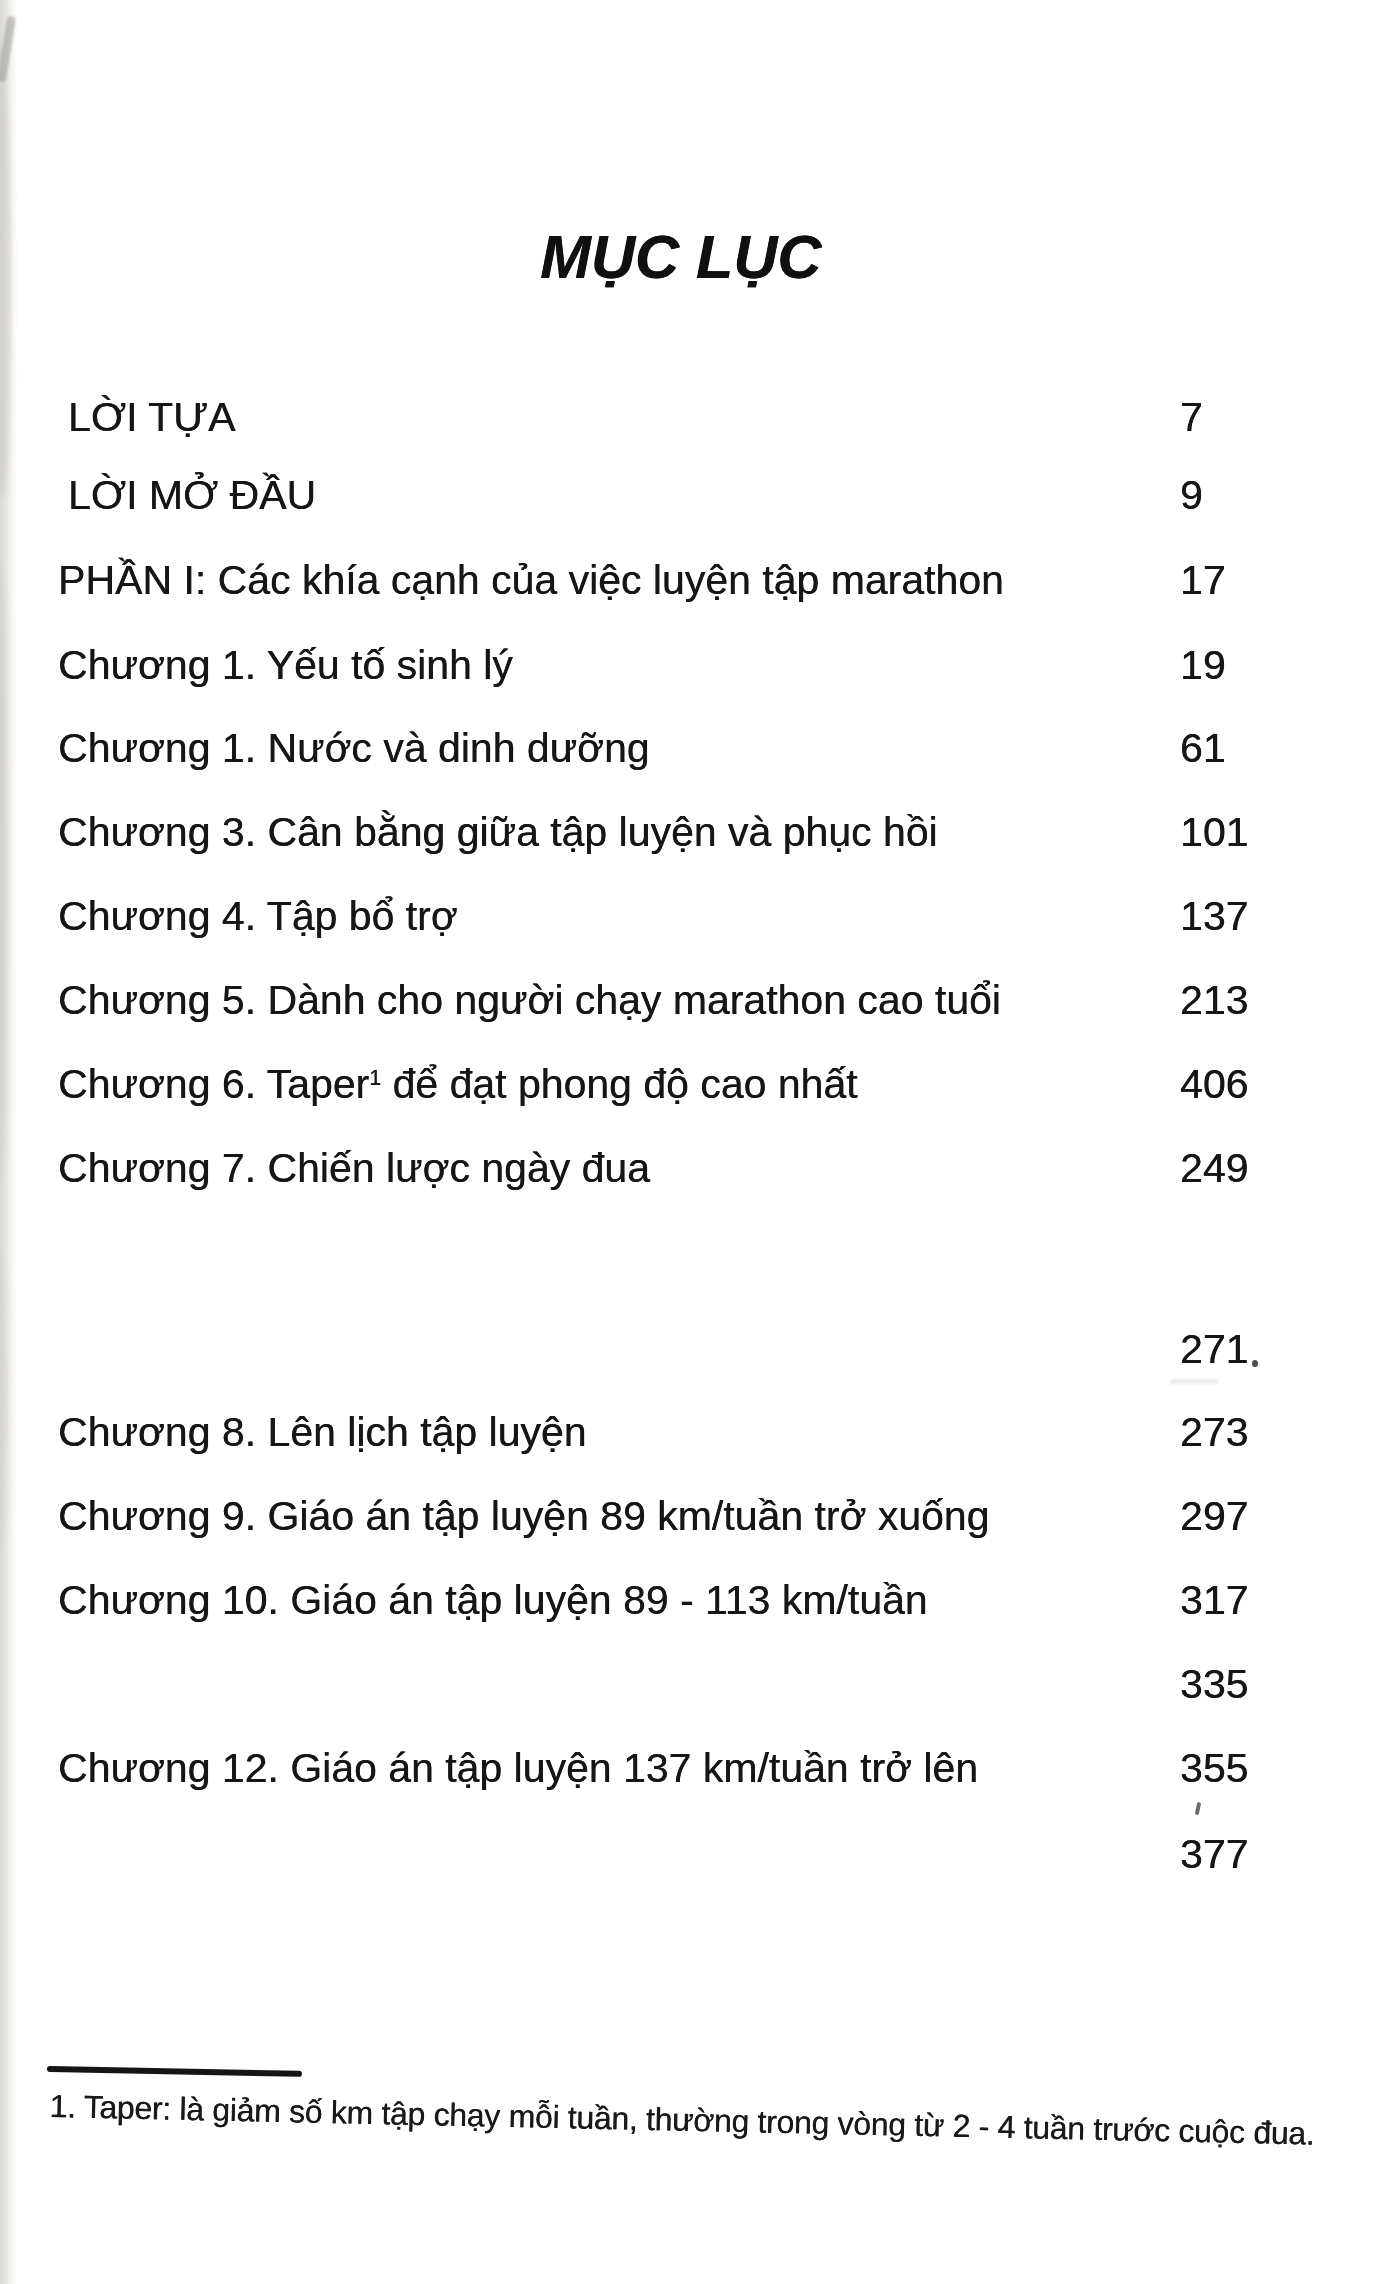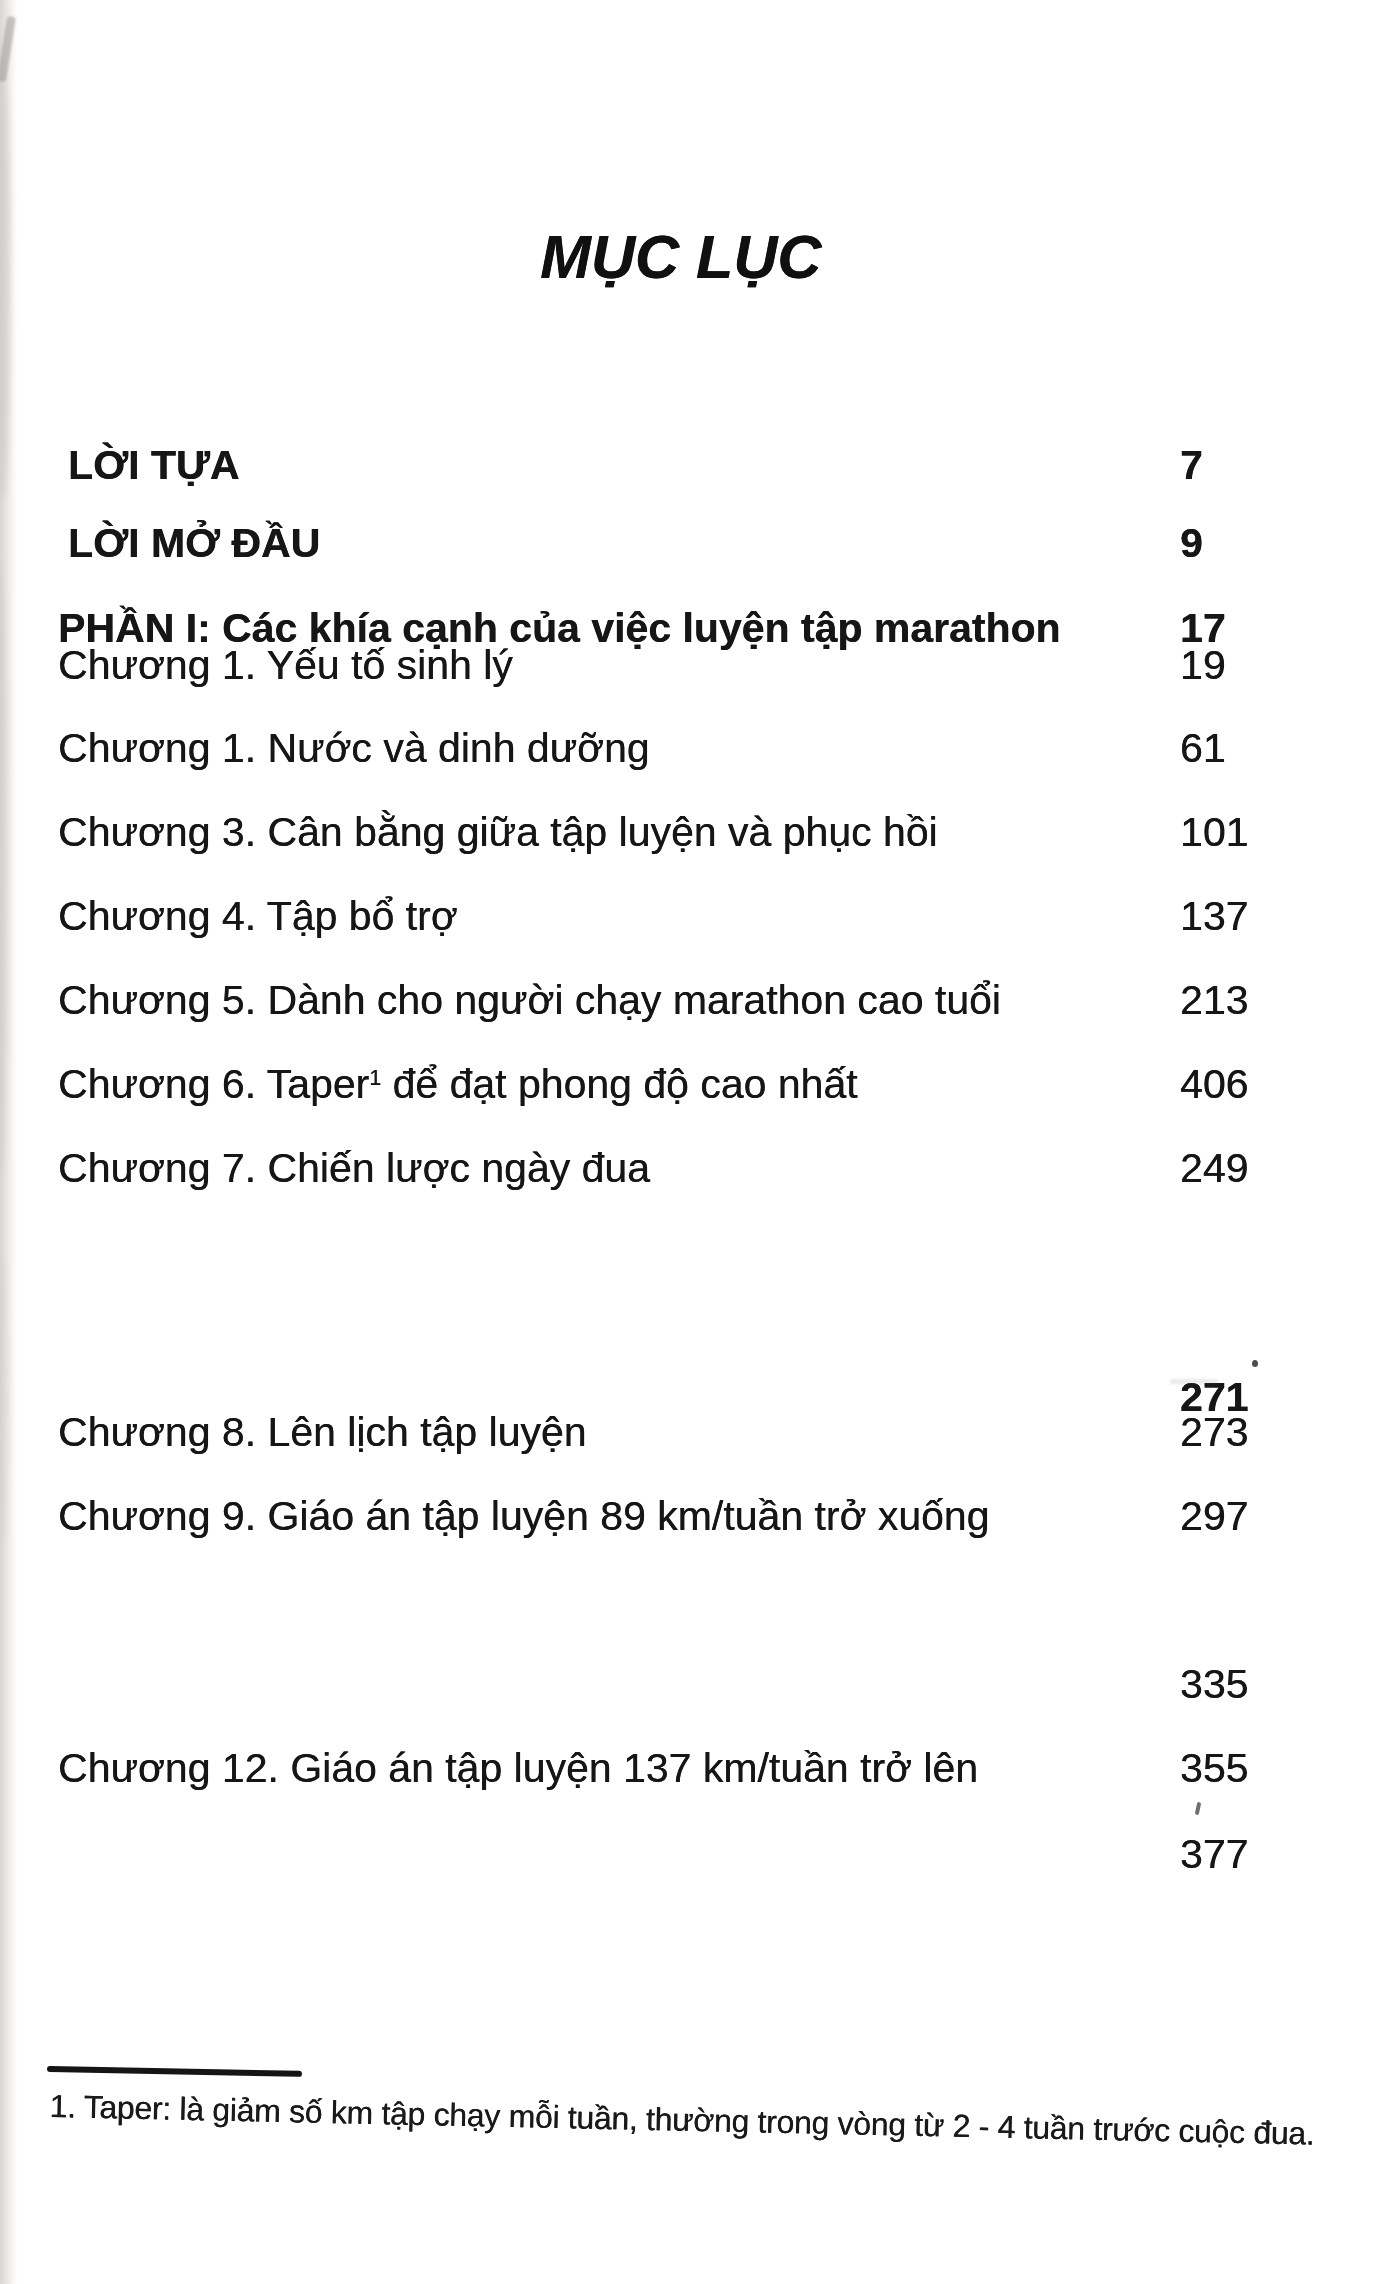--- a/index.html
+++ b/index.html
@@ -32,21 +32,21 @@
   .title{
     position:absolute;left:540px;top:227px;
     font-size:61px;font-weight:700;line-height:1;
     letter-spacing:0;white-space:nowrap;color:#101010;font-style:italic;
   }
 
   .row{position:absolute;left:58px;right:0;height:58px;font-size:41px;line-height:1;white-space:nowrap;}
   .row .lbl{position:absolute;left:0;top:0;}
   .row.ind .lbl{left:10px;}
   .row .pg{position:absolute;left:1122px;top:0;} 
-  .row.bold{font-weight:700;margin-top:48px;}
+  .row.bold{font-weight:400;}
   .sup{font-size:.52em;vertical-align:.62em;}
 
   
   .footnote-rule{
     position:absolute;left:47px;top:2066px;width:255px;height:6px;
     background:#151515;border-radius:3px;
     transform:rotate(1.1deg);transform-origin:0 50%;
   }
   .footnote{
     position:absolute;left:50px;top:2086px;width:1345px;
@@ -131,20 +131,24 @@
   <div class="row ink" style="top:1412px">
     <span class="lbl">Chương 8. Lên lịch tập luyện</span>
     <span class="pg">273</span>
   </div>
 
   <div class="row ink" style="top:1496px">
     <span class="lbl">Chương 9. Giáo án tập luyện 89 km/tuần trở xuống</span>
     <span class="pg">297</span>
   </div>
 
+  <div class="row ink" style="top:1580px">
+    <span class="lbl">Chương 10. Giáo án tập luyện 89 - 113 km/tuần</span>
+    <span class="pg">317</span>
+  </div>
 
   <div class="row ink" style="top:1664px">
     <span class="pg">335</span>
   </div>
 
   <div class="row ink" style="top:1748px">
     <span class="lbl">Chương 12. Giáo án tập luyện 137 km/tuần trở lên</span>
     <span class="pg">355</span>
   </div>
 

